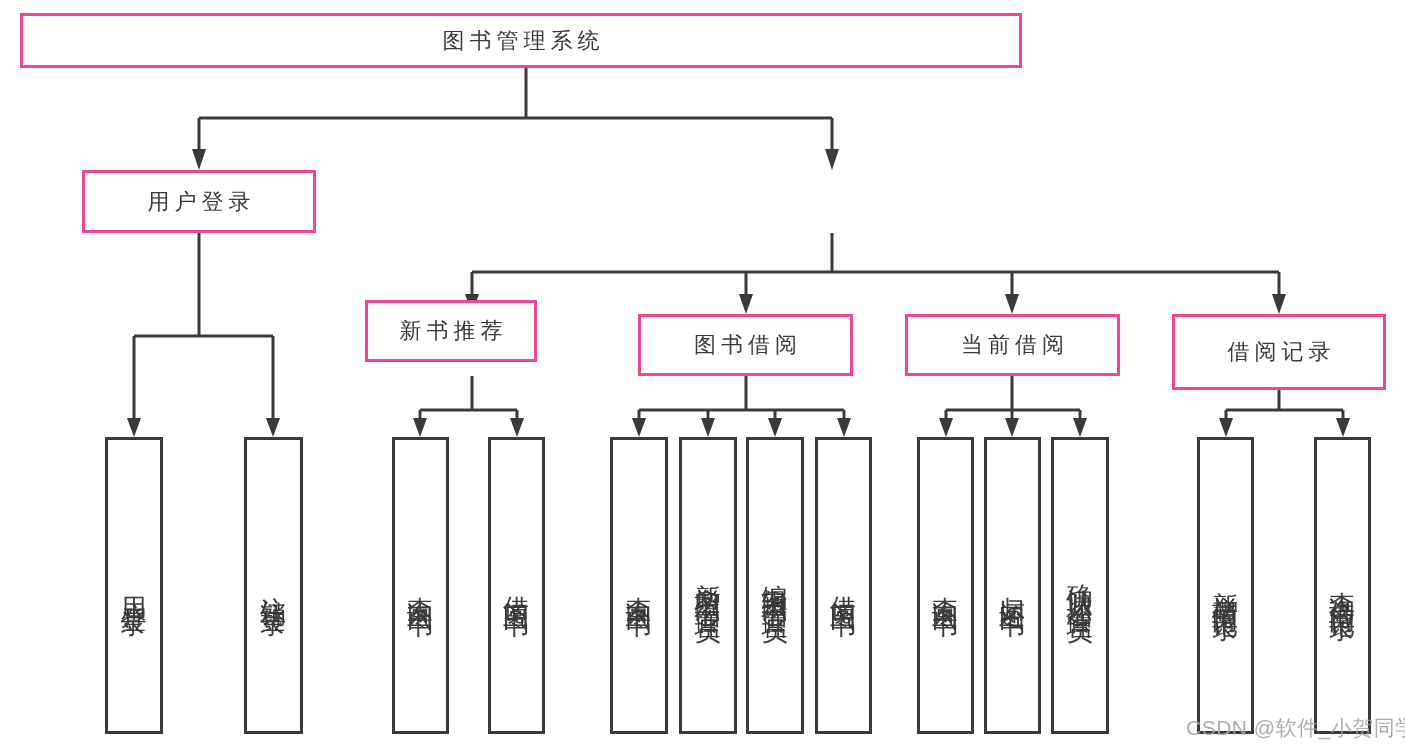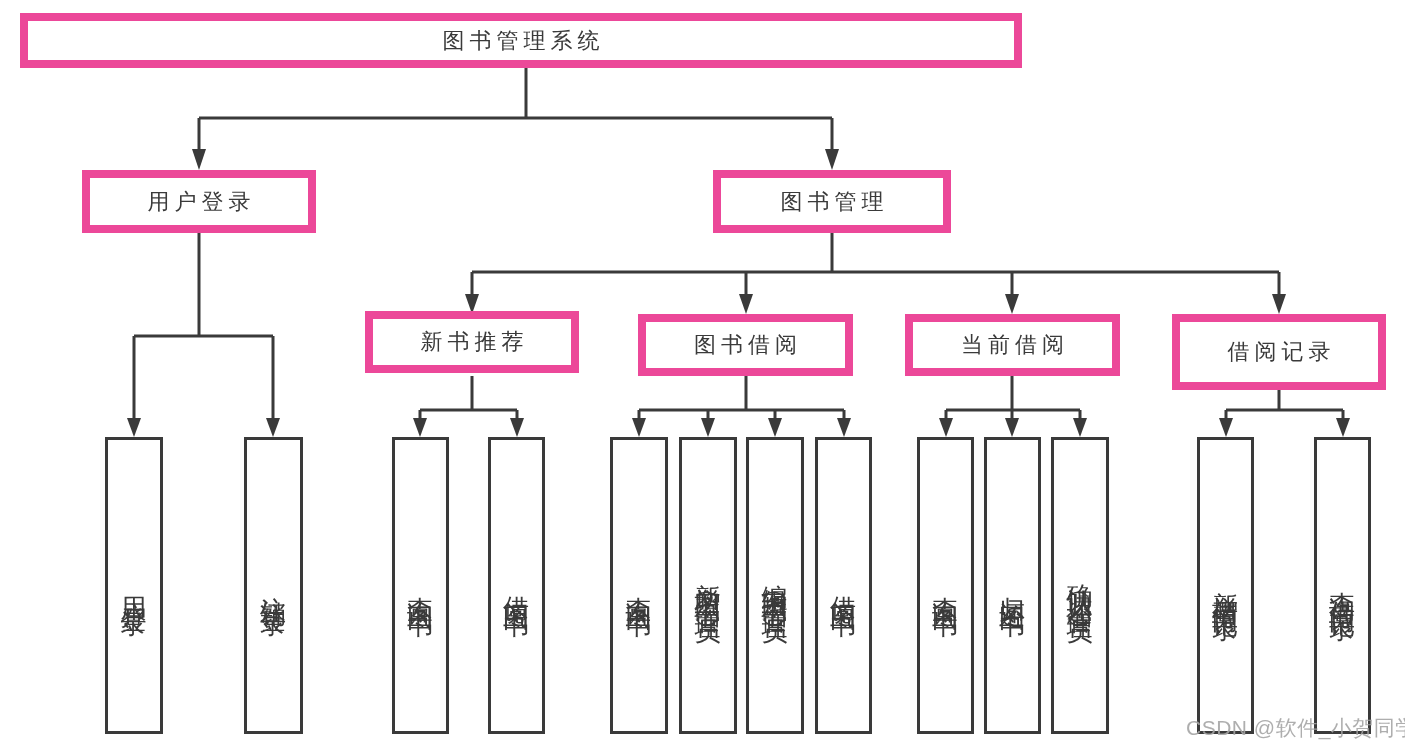--- a/index.html
+++ b/index.html
@@ -4,21 +4,21 @@
 <style>
   html,body{margin:0;padding:0;background:#ffffff;}
   .stage{
     position:relative;width:1405px;height:747px;background:#ffffff;overflow:hidden;
     font-family:"Liberation Sans","DejaVu Sans",sans-serif;color:#3a3a3a;
   }
   .connectors{position:absolute;left:0;top:0;z-index:1;}
   .connectors path{stroke:#3a3a3a;stroke-width:3;fill:none;}
   .connectors polygon{fill:#3a3a3a;stroke:none;}
   .hbox{
-    position:absolute;box-sizing:border-box;background:#ffffff;border:8px solid #ec4899;
+    position:absolute;box-sizing:border-box;background:#ffffff;border:3px solid #ec4899;
     display:flex;align-items:center;justify-content:center;
     font-size:22px;letter-spacing:5px;z-index:2;white-space:nowrap;
   }
   .hbox span{padding-left:5px;} 
   .vbox{
     position:absolute;box-sizing:border-box;top:437px;height:297px;background:#ffffff;
     border:3px solid #3a3a3a;display:flex;align-items:center;justify-content:center;z-index:2;
   }
   .vtext{
     writing-mode:vertical-rl;text-orientation:mixed;
@@ -70,25 +70,22 @@
     <polygon points="1343,437 1336,418 1350,418"></polygon>
   </svg>
 
   <div class="hbox" style="left:20px;top:13px;width:1002px;height:55px">
     <span>图书管理系统</span>
   </div>
 
   <div class="hbox" style="left:82px;top:170px;width:234px;height:63px">
     <span>用户登录</span>
   </div>
-  <div class="hbox" style="left:713px;top:170px;width:238px;height:63px">
-    <span>图书管理</span>
-  </div>
 
-  <div class="hbox" style="left:365px;top:311px;width:214px;height:62px">
+  <div class="hbox" style="left:365px;top:300px;width:172px;height:62px">
     <span>新书推荐</span>
   </div>
   <div class="hbox" style="left:905px;top:314px;width:215px;height:62px">
     <span>当前借阅</span>
   </div>
   <div class="hbox" style="left:638px;top:314px;width:215px;height:62px">
     <span>图书借阅</span>
   </div>
   <div class="hbox" style="left:1172px;top:314px;width:214px;height:76px">
     <span>借阅记录</span>

